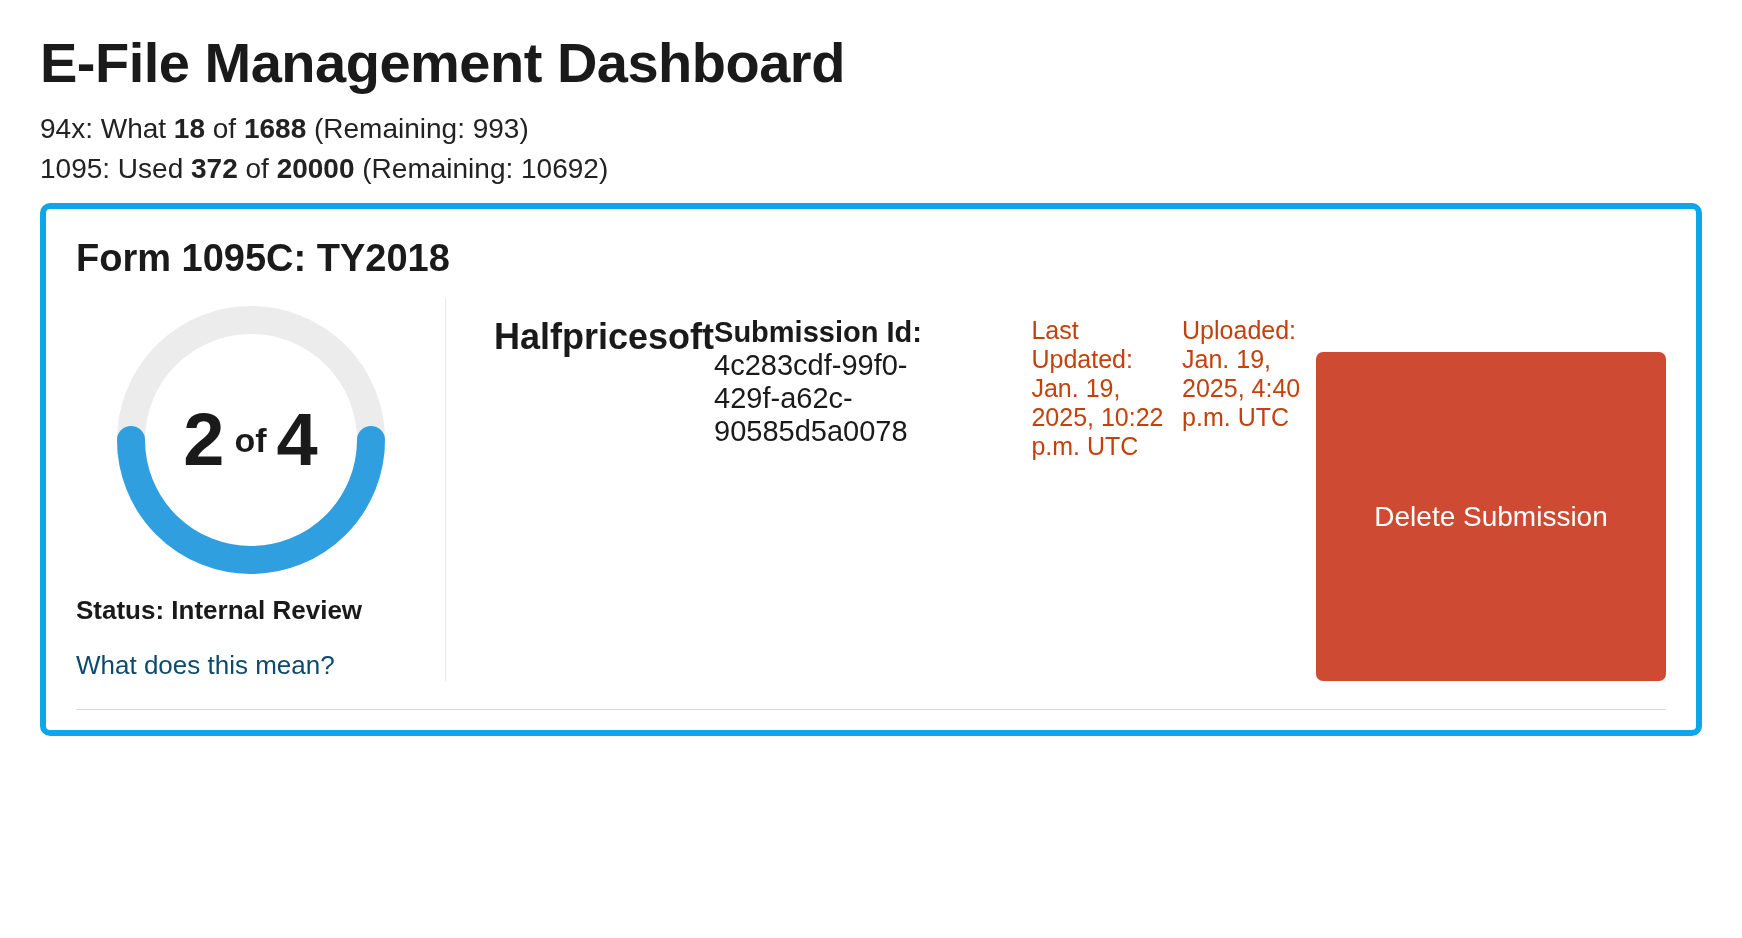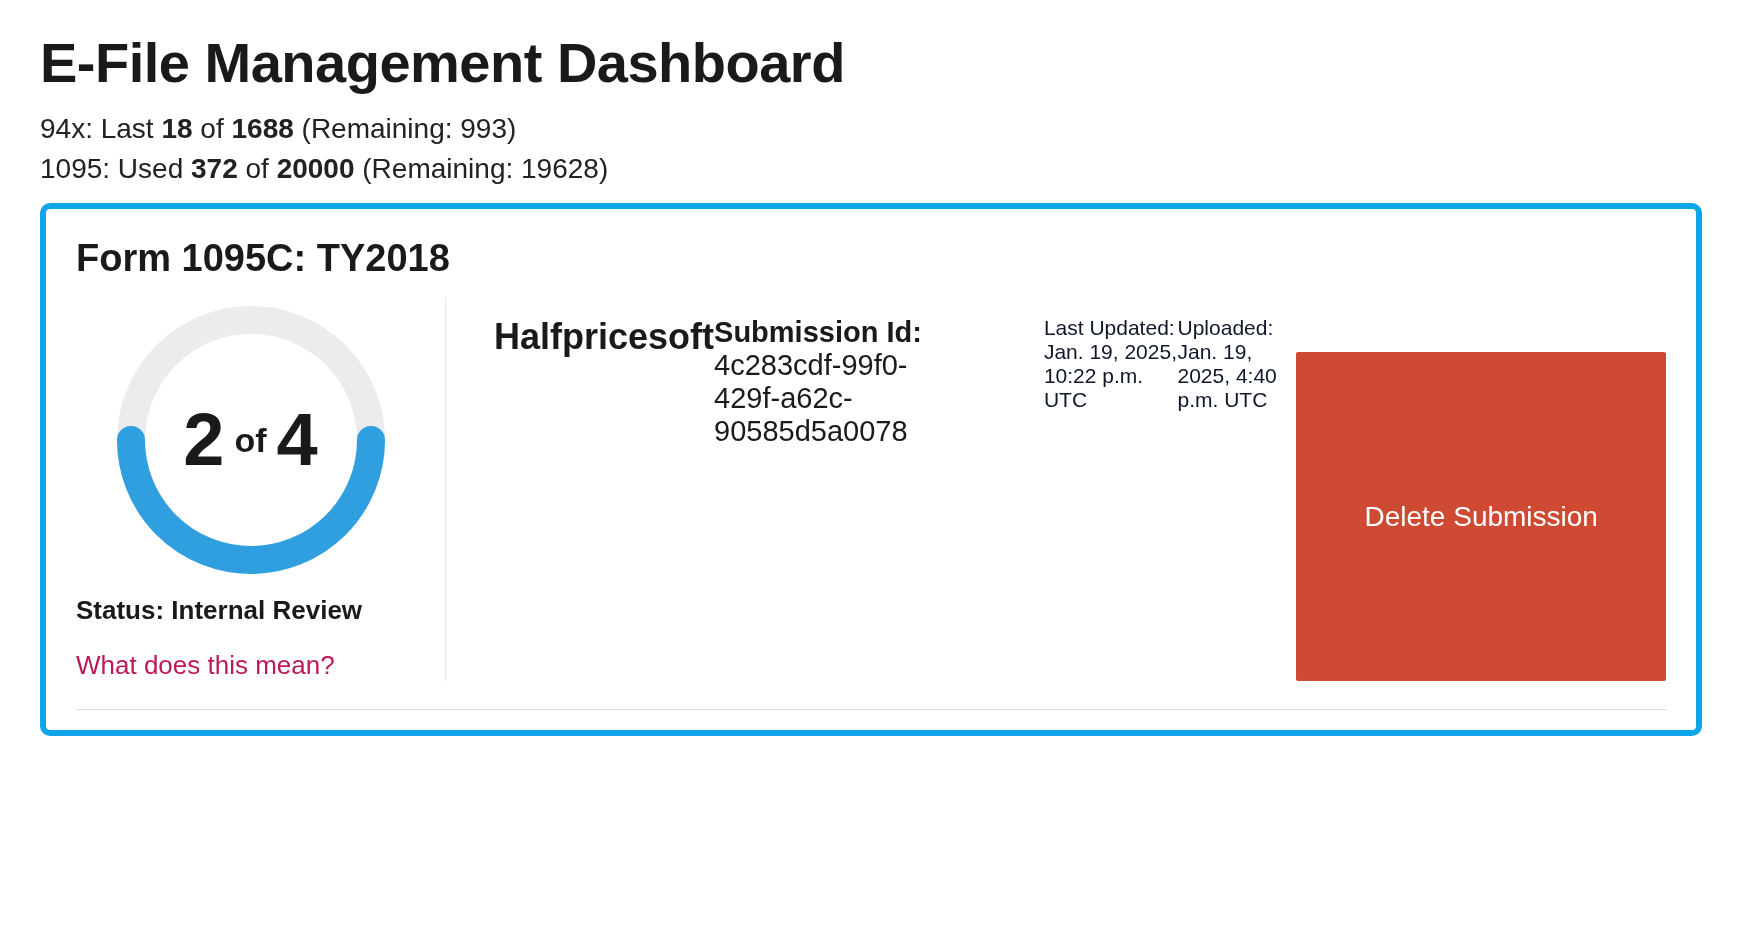--- a/index.html
+++ b/index.html
@@ -84,71 +84,71 @@
   .status-line {
     font-size: 26px;
     font-weight: 700;
     line-height: 1.7;
     margin-top: 6px;
   }
   .help-link {
     display: inline-block;
     margin-top: 18px;
     font-size: 26px;
-    color: #be185d;
+    color: #0c4a6e;
     text-decoration: none;
   }
   .right-col {
     flex: 1;
     padding-left: 48px;
     padding-top: 18px;
     display: flex;
     flex-direction: row;
   }
   .org-name {
     font-size: 36px;
     font-weight: 800;
     margin-bottom: 14px;
   }
   .subid-line {
     font-size: 29px;
   }
   .subid-line b { font-weight: 800; }
   .spacer { flex: 0 0 96px; }
   .meta-line {
-    font-size: 21px;
-    color: #0f172a;
+    font-size: 25px;
+    color: #c2410c;
     margin-bottom: 10px;
   }
   .delete-btn {
     margin-top: 36px;
     width: 100%;
     background: #cf4a33;
     color: #fff;
     border: none;
-    border-radius: 2px;
+    border-radius: 7px;
     font-size: 28px;
     padding: 18px 0;
     cursor: pointer;
     font-family: inherit;
   }
 </style>
 </head>
 <body>
 
 <div class="page">
 
   <h1>E-File Management Dashboard</h1>
 
   <div class="usage-line">
-    <span>94x: Last </span><b>18</b><span> of </span><b>1688</b><span> (Remaining: 993)</span>
+    <span>94x: What </span><b>18</b><span> of </span><b>1688</b><span> (Remaining: 993)</span>
   </div>
 
   <div class="usage-line">
-    <span>1095: Used </span><b>372</b><span> of </span><b>20000</b><span> (Remaining: 19628)</span>
+    <span>1095: Used </span><b>372</b><span> of </span><b>20000</b><span> (Remaining: 10692)</span>
   </div>
 
   <div class="card">
     <div class="card-title">Form 1095C: TY2018</div>
 
     <div class="card-body">
 
       <div class="left-col">
         <div class="ring-wrap">
           <div class="ring">

